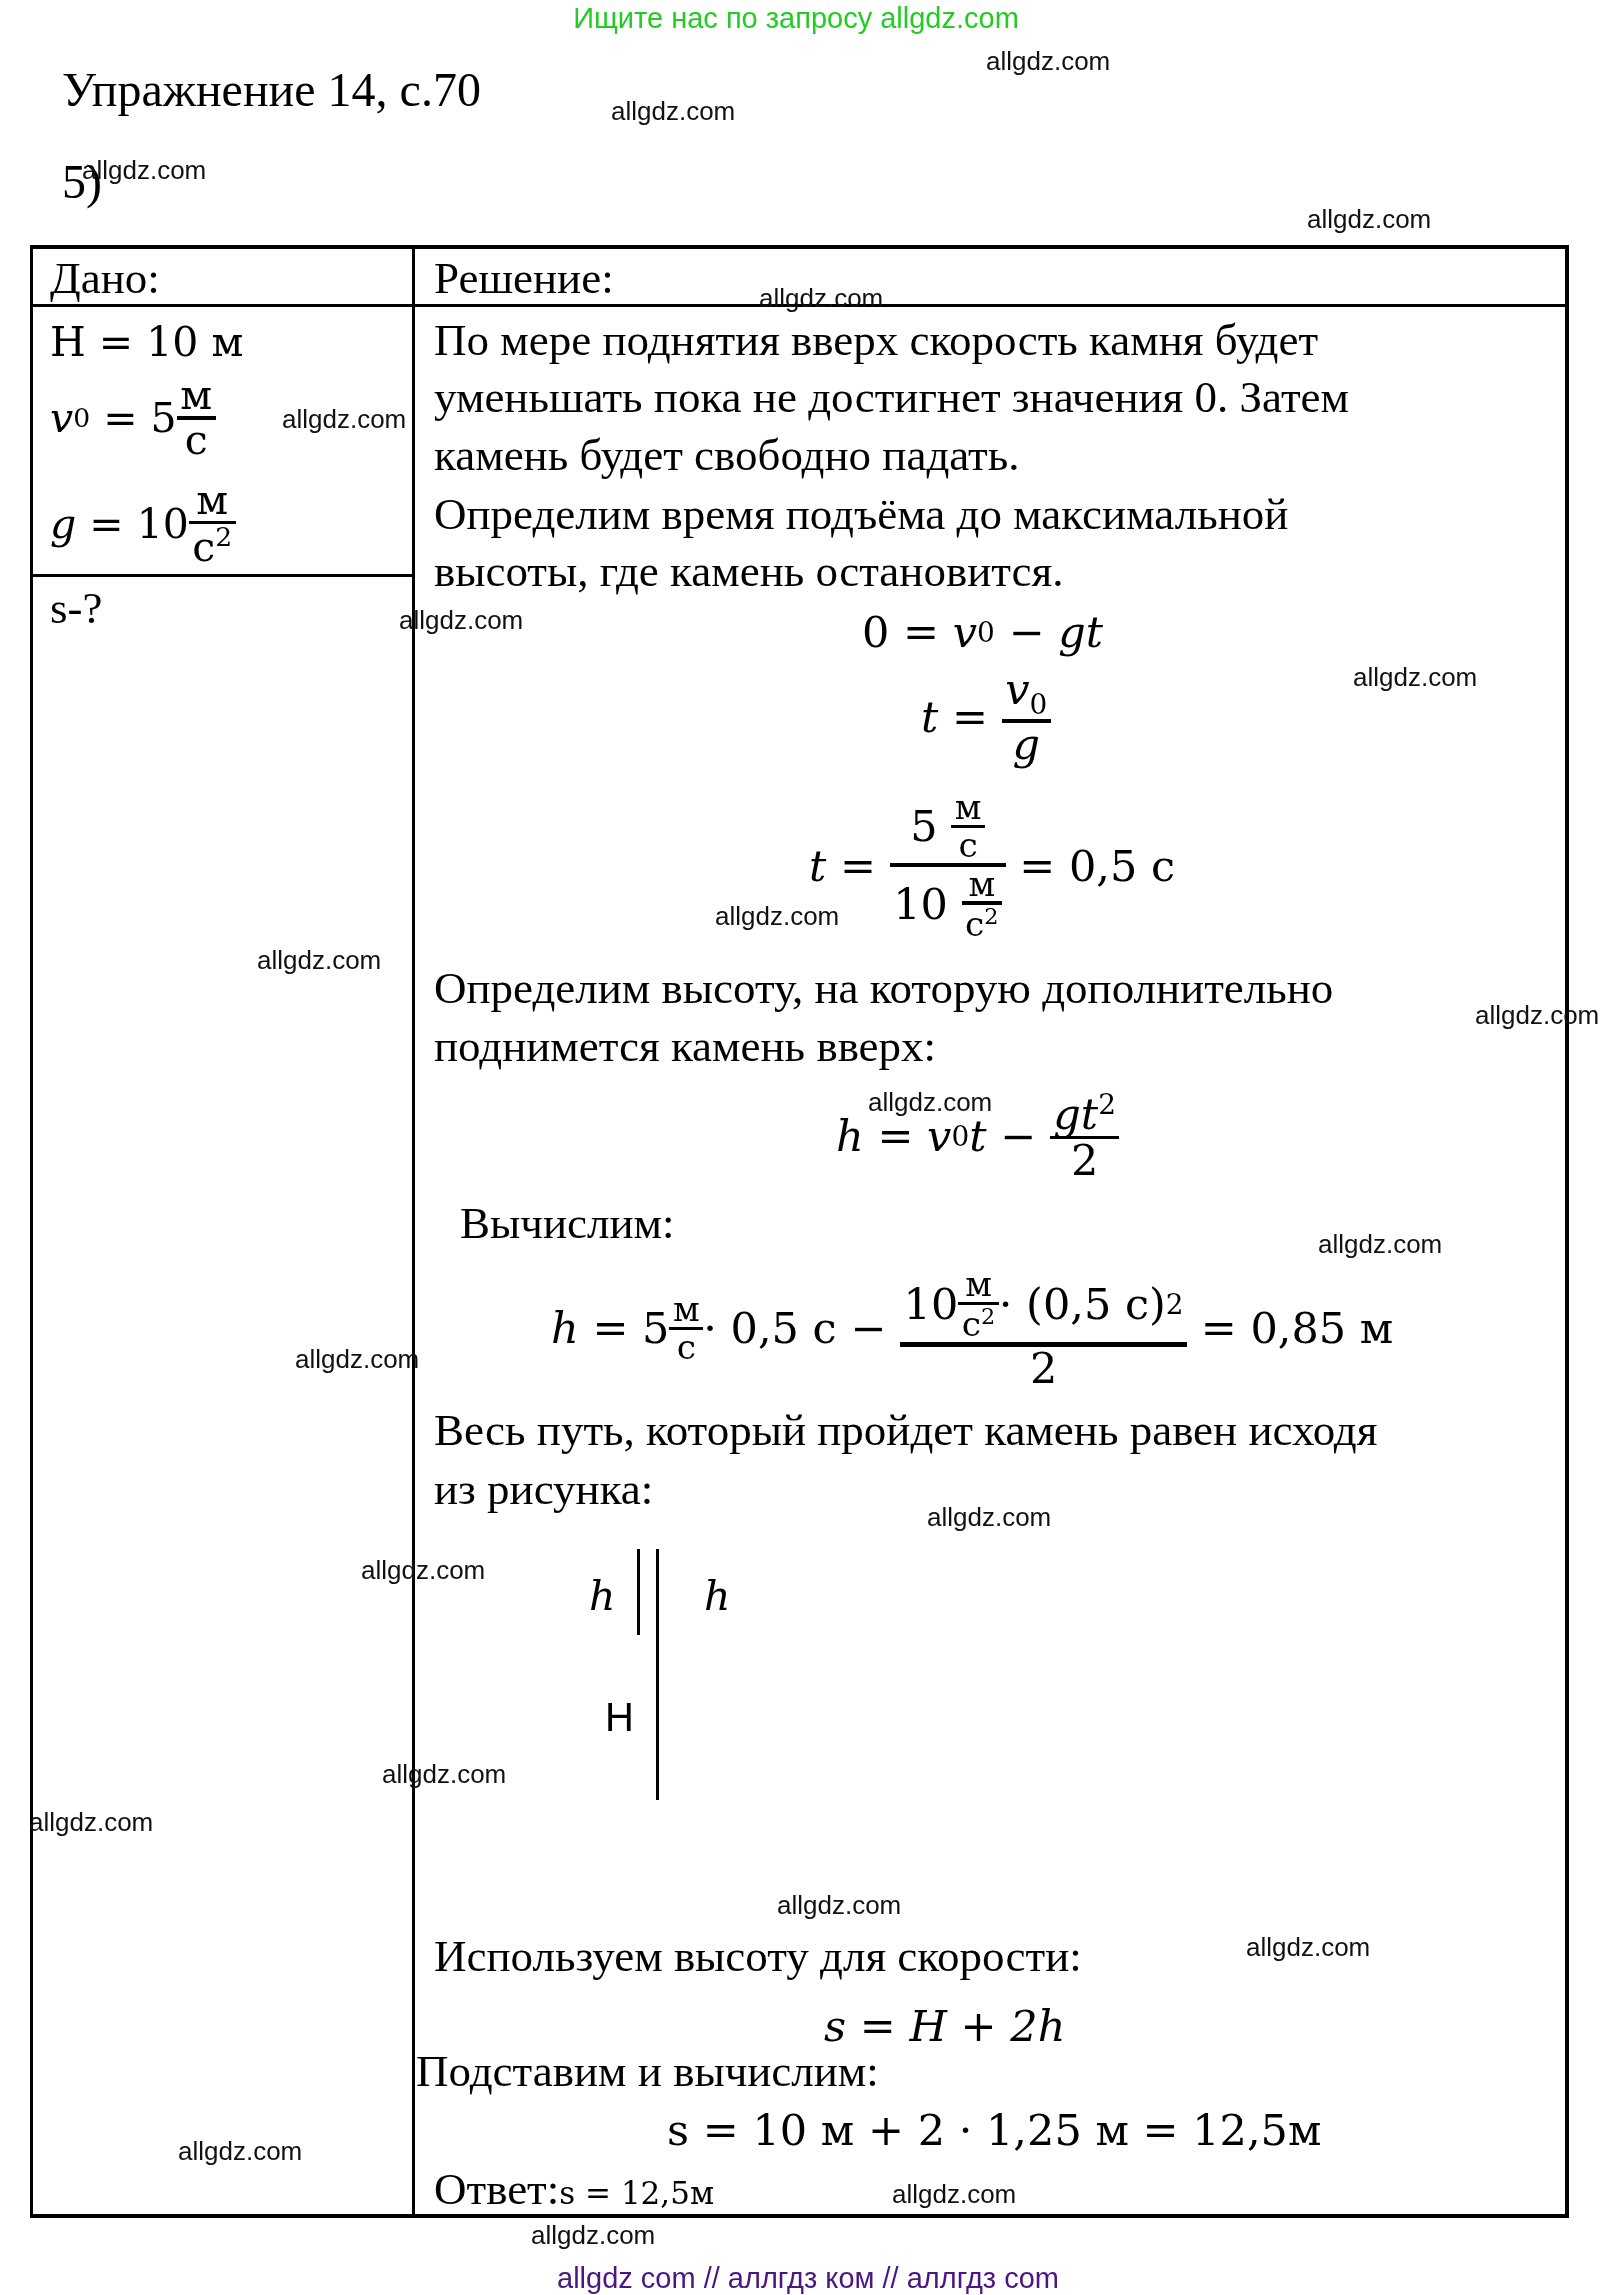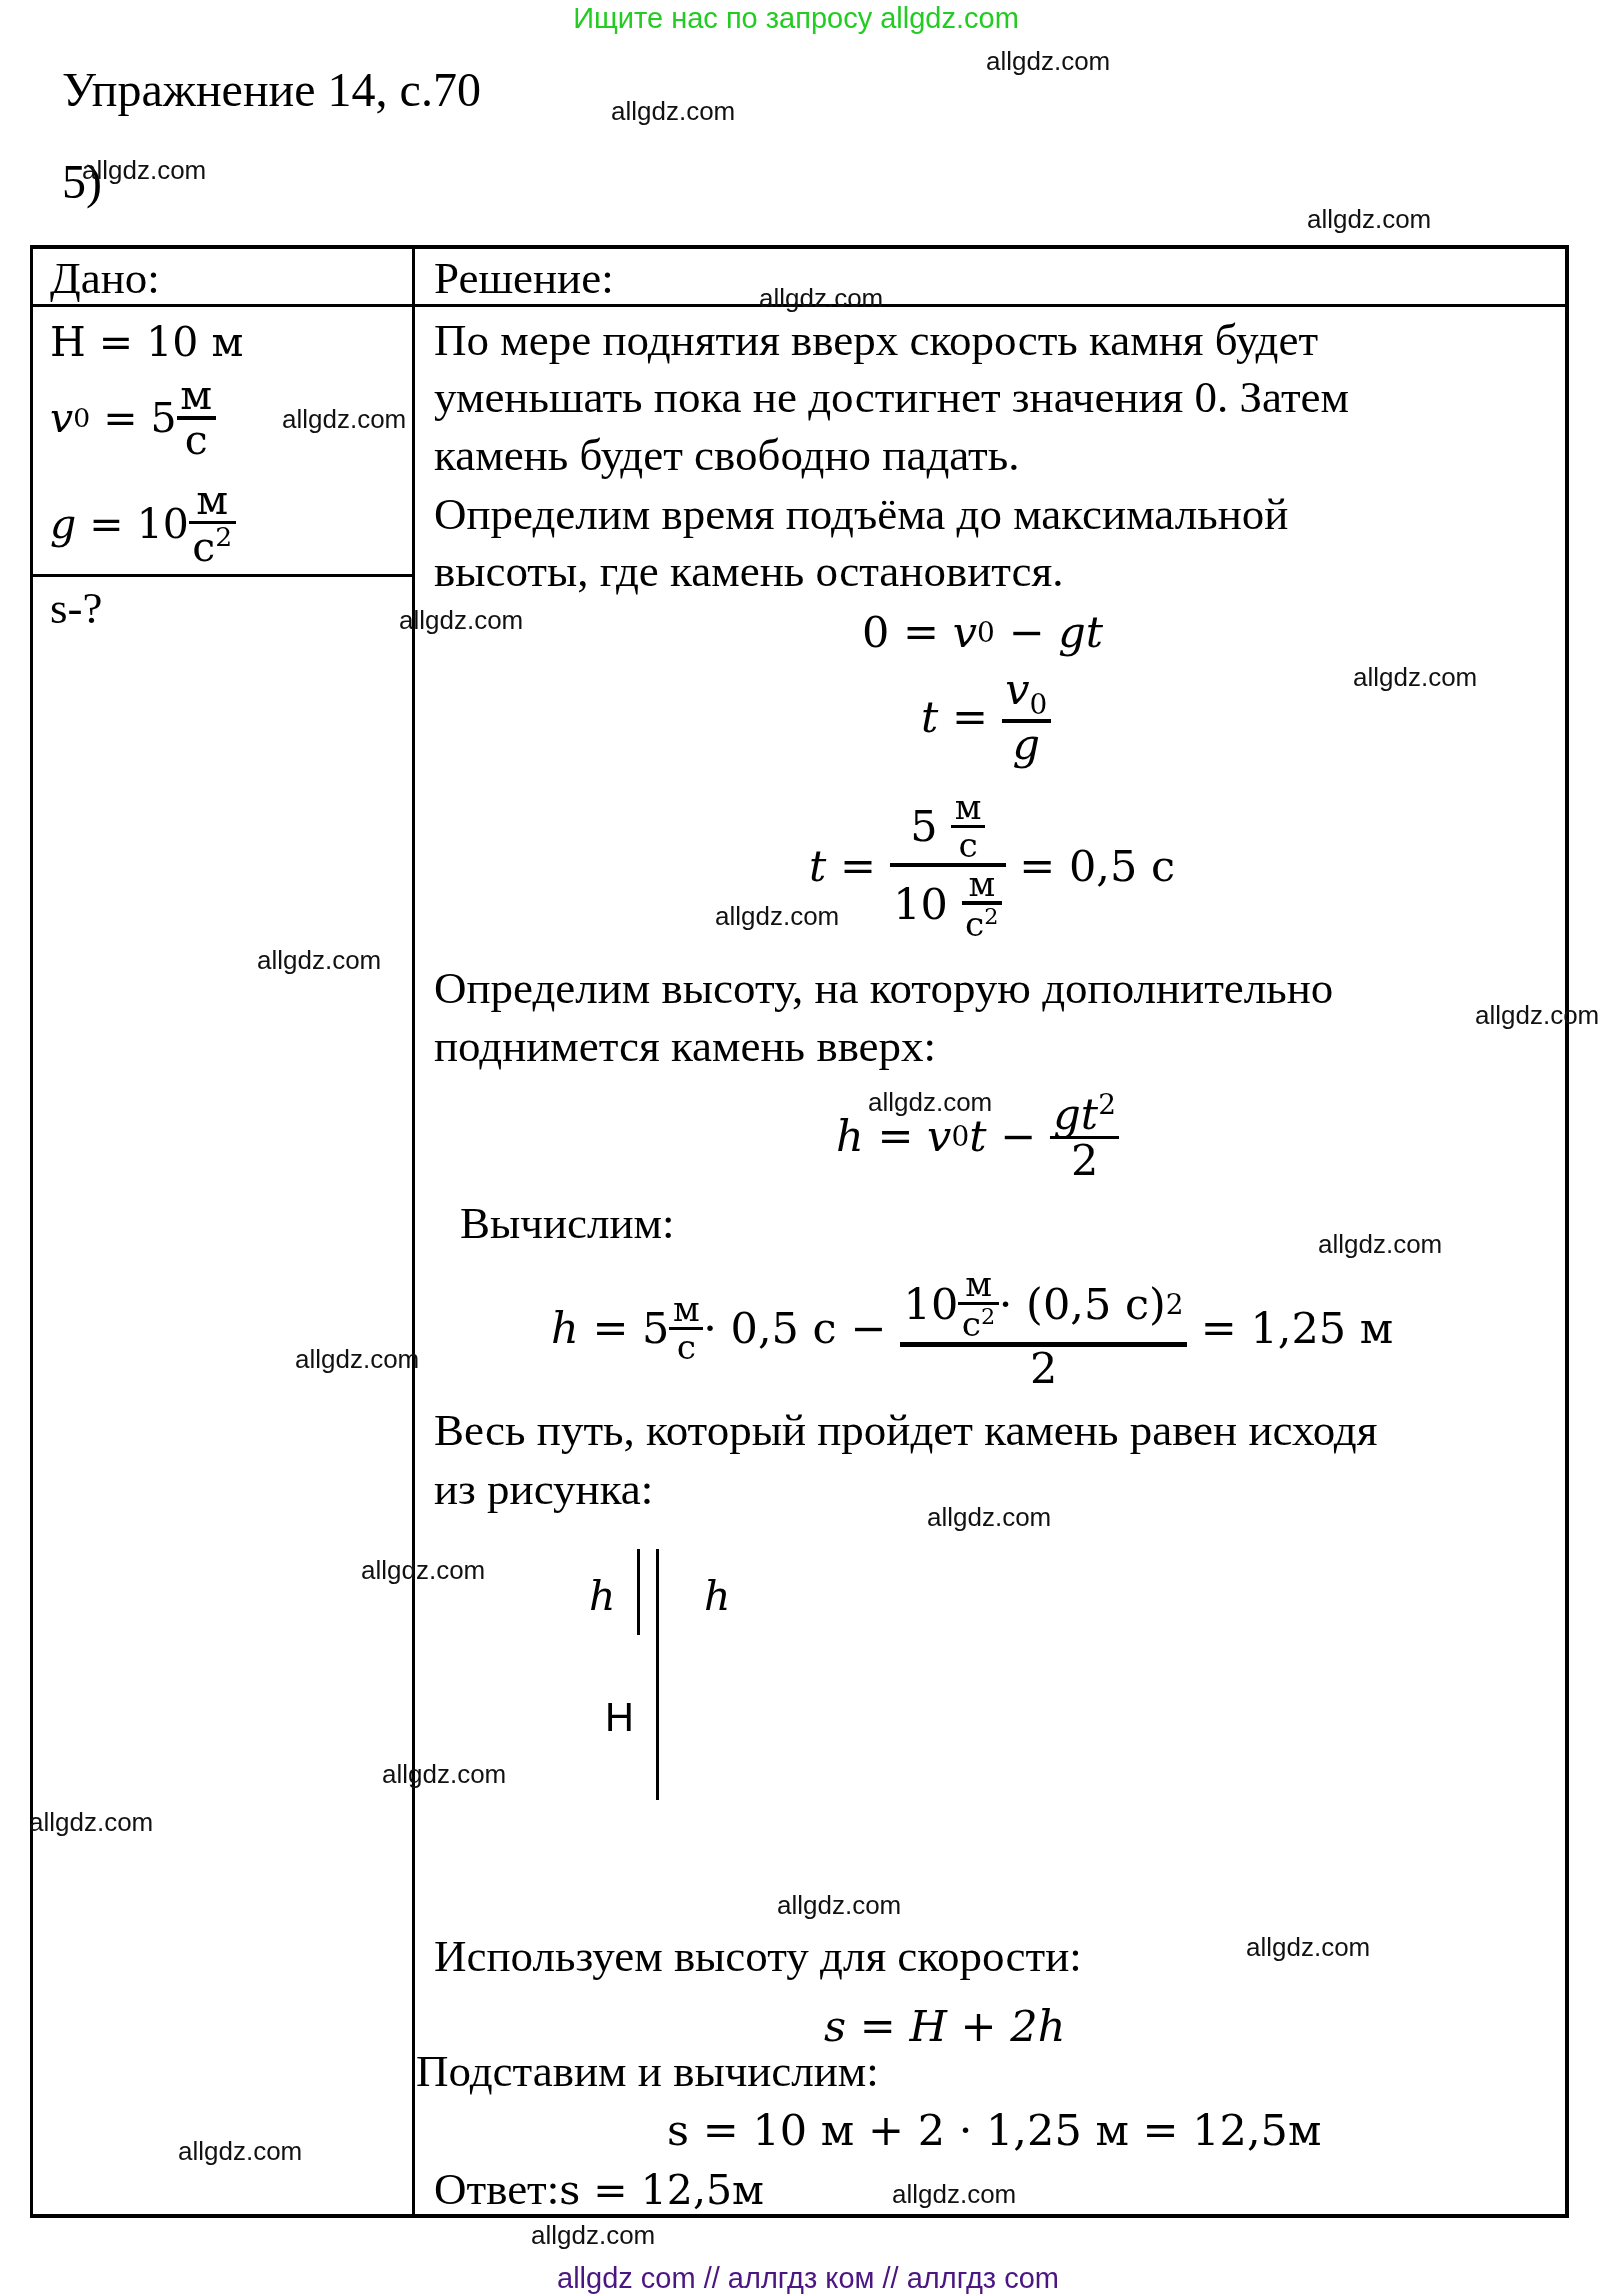--- a/index.html
+++ b/index.html
@@ -137,42 +137,42 @@
           <span class="num">м</span>
           <span class="bar"></span>
           <span class="den"><span>с</span><sup>2</sup></span>
         </span>
       <span>· (0,5 с)</span>
         <sup>2</sup>
     </span>
     <span class="bar" style="height:4.3px;"></span>
     <span class="den">2</span>
   </span>
-  &nbsp;<span>= 1,25 м</span>
+  &nbsp;<span>= 0,85 м</span>
 </div>
 
 <div class="txt" style="left:434px; top:1408px;">Весь путь, который пройдет камень равен исходя</div>
 <div class="txt" style="left:434px; top:1467px;">из рисунка:</div>
 
 <div>
   <div class="line" style="left:637px; top:1549px; width:2.6px; height:86px;"></div>
   <div class="line" style="left:656px; top:1549px; width:2.6px; height:251px;"></div>
   <div class="abs math it" style="left:589px; top:1572px; font-size:41px;">h</div>
   <div class="abs math it" style="left:704px; top:1572px; font-size:41px;">h</div>
   <div class="abs sans" style="left:605px; top:1695px; font-size:40px;">H</div>
 </div>
 
 <div class="txt" style="left:434px; top:1934px;">Используем высоту для скорости:</div>
 <div class="eq it" style="left:824px; top:1987px; height:52px;margin-top:13px;">s = H + 2h</div>
 
 <div class="txt" style="left:416px; top:2049px;">Подставим и вычислим:</div>
 <div class="eq" style="left:667px; top:2104px; height:52px;">s = 10 м + 2 · 1,25 м = 12,5м</div>
 
 <div class="txt" style="left:434px; top:2167px;">
-  <span>Ответ:</span><span class="math" style="font-size:41px;">s = 12,5м</span>
+  <span>Ответ:</span><span class="math" style="font-size:31px;">s = 12,5м</span>
 </div>
 
 <div class="wm" style="left:986px; top:48px;">allgdz.com</div>
 <div class="wm" style="left:611px; top:98px;">allgdz.com</div>
 <div class="wm" style="left:82px; top:157px;">allgdz.com</div>
 <div class="wm" style="left:1307px; top:206px;">allgdz.com</div>
 <div class="wm" style="left:759px; top:285px;">allgdz.com</div>
 <div class="wm" style="left:282px; top:406px;">allgdz.com</div>
 <div class="wm" style="left:399px; top:607px;">allgdz.com</div>
 <div class="wm" style="left:1353px; top:664px;">allgdz.com</div>

